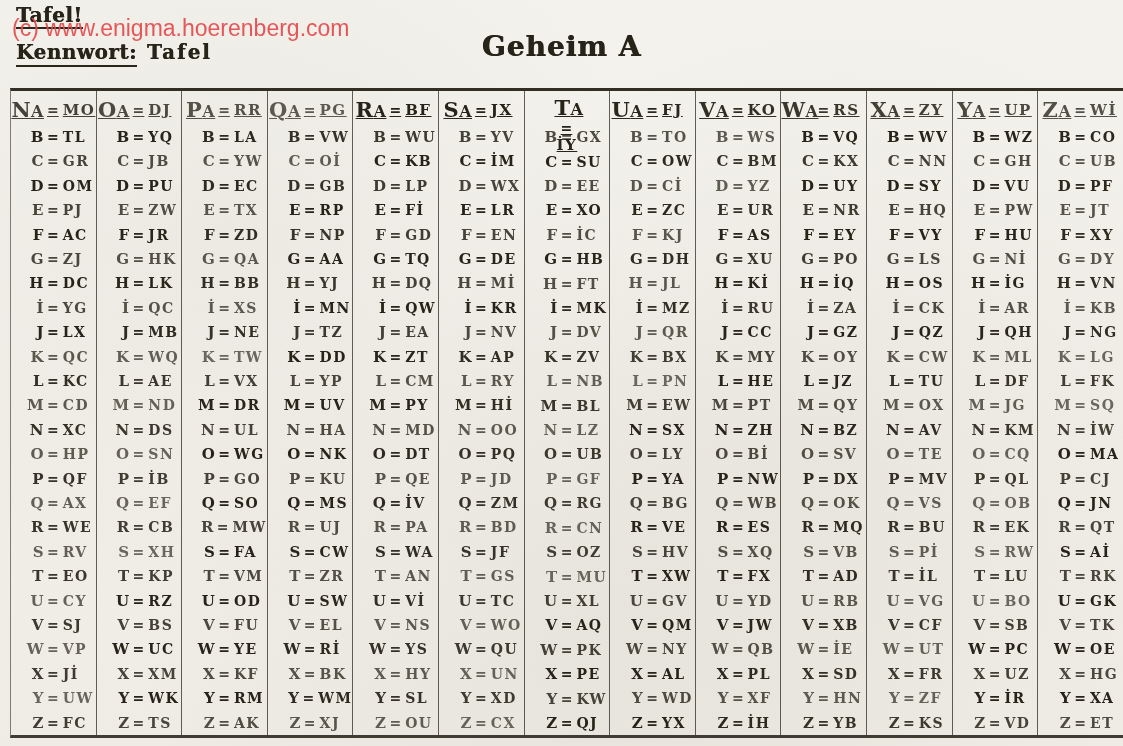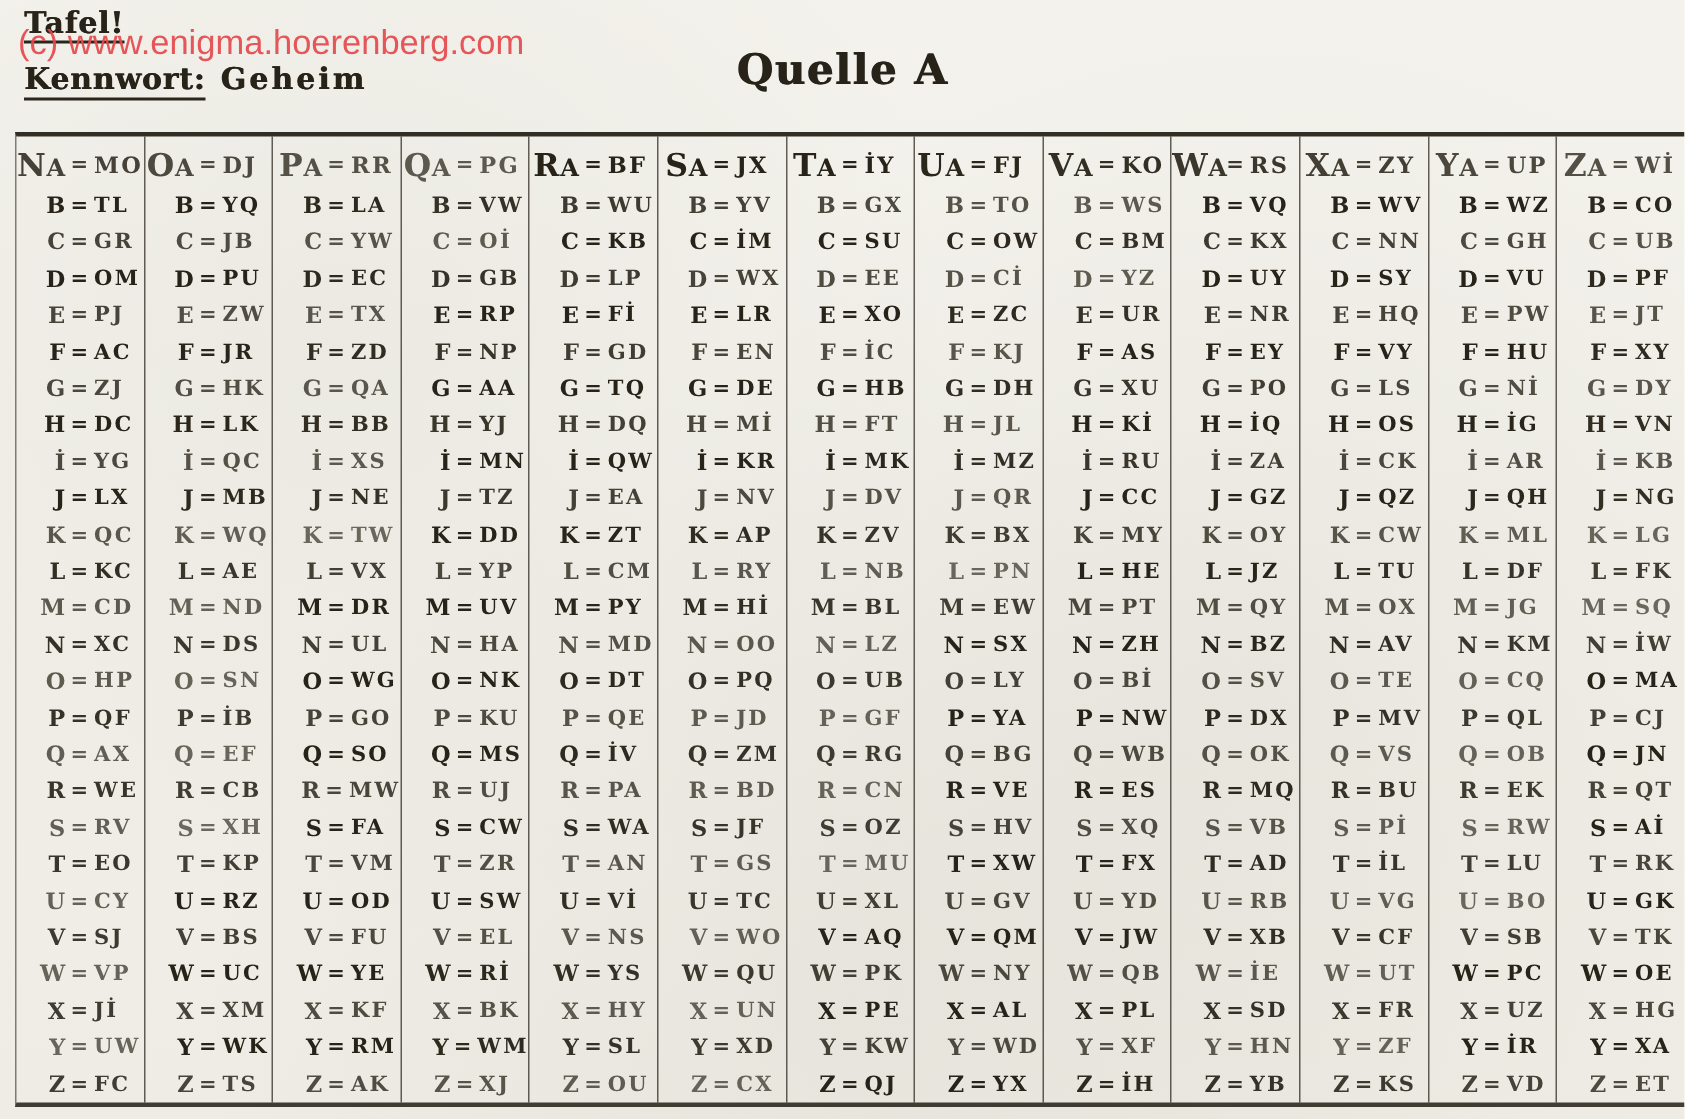--- a/index.html
+++ b/index.html
@@ -31,37 +31,37 @@
     border-left:1px solid rgba(35,30,20,.55);
     display:flex;flex-direction:row;box-sizing:border-box;
   }
   .table-column{flex:1 1 0;border-right:1px solid rgba(35,30,20,.7);
     display:flex;flex-direction:column;padding-top:4px;box-sizing:border-box;overflow:hidden;}
   .table-column:last-child{border-right:none;}
   .cell{height:24.7px;display:flex;align-items:center;white-space:nowrap;}
   .cell .rl{width:33px;text-align:right;font-weight:bold;font-size:15px;letter-spacing:.5px;}
   .cell .eq{margin:0 4px 0 3px;font-size:14px;font-weight:bold;}
   .cell .rv{font-size:14px;font-weight:bold;letter-spacing:1.5px;}
-  .cell.hd{height:30px;}
+  .cell.hd{height:30px;text-decoration:underline;}
   .cell.hd .rl{font-size:16px;}
   .cell.hd .cap{font-size:21px;}
   .cell.hd .rv{font-size:15px;}
 </style>
 </head>
 <body>
 
 <div class="hdr" id="geheim">Tafel!</div>
 
 <div class="hdr" id="watermark">(c) www.enigma.hoerenberg.com</div>
 
 <div class="hdr" id="kennwort-line">
-  <span id="kennwort-label">Kennwort:</span><span id="kennwort-value">Geheim</span>
+  <span id="kennwort-label">Kennwort:</span><span id="kennwort-value">Tafel</span>
 </div>
 
-<div class="hdr" id="title">Quelle A</div>
+<div class="hdr" id="title">Geheim A</div>
 
 <div id="tbl">
     <div class="table-column">
       <div class="cell hd" style="opacity: 0.85;">
         <span class="rl"><span class="cap">N</span>A</span>
         <span class="eq">=</span>
         <span class="rv">MO</span>
       </div>
       <div class="cell" style="opacity: 1;">
         <span class="rl">B</span>
@@ -843,21 +843,21 @@
         <span class="eq">=</span>
         <span class="rv">XD</span>
       </div>
       <div class="cell" style="opacity: 0.67;">
         <span class="rl">Z</span>
         <span class="eq">=</span>
         <span class="rv">CX</span>
       </div>
     </div>
     <div class="table-column">
-      <div class="cell hd" style="opacity: 1;">
+      <div class="cell hd" style="opacity: 1; flex-direction: column;">
         <span class="rl"><span class="cap">T</span>A</span>
         <span class="eq">=</span>
         <span class="rv">İY</span>
       </div>
       <div class="cell" style="opacity: 0.81;">
         <span class="rl">B</span>
         <span class="eq">=</span>
         <span class="rv">GX</span>
       </div>
       <div class="cell" style="opacity: 1;">

